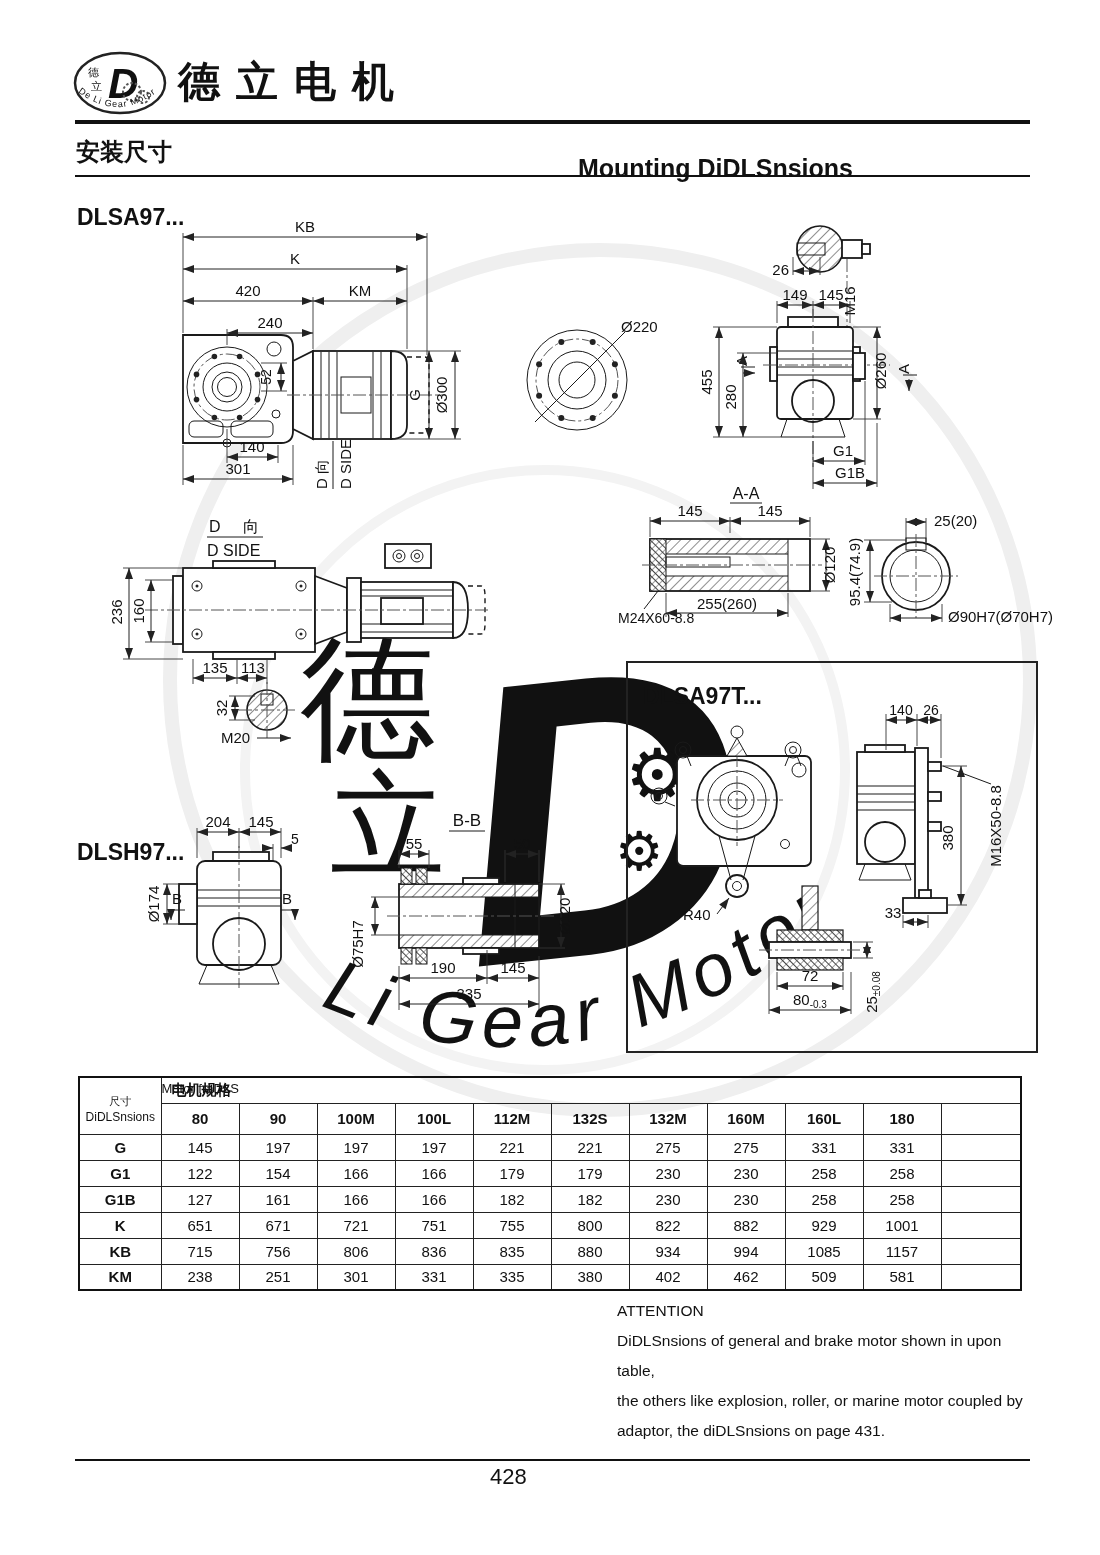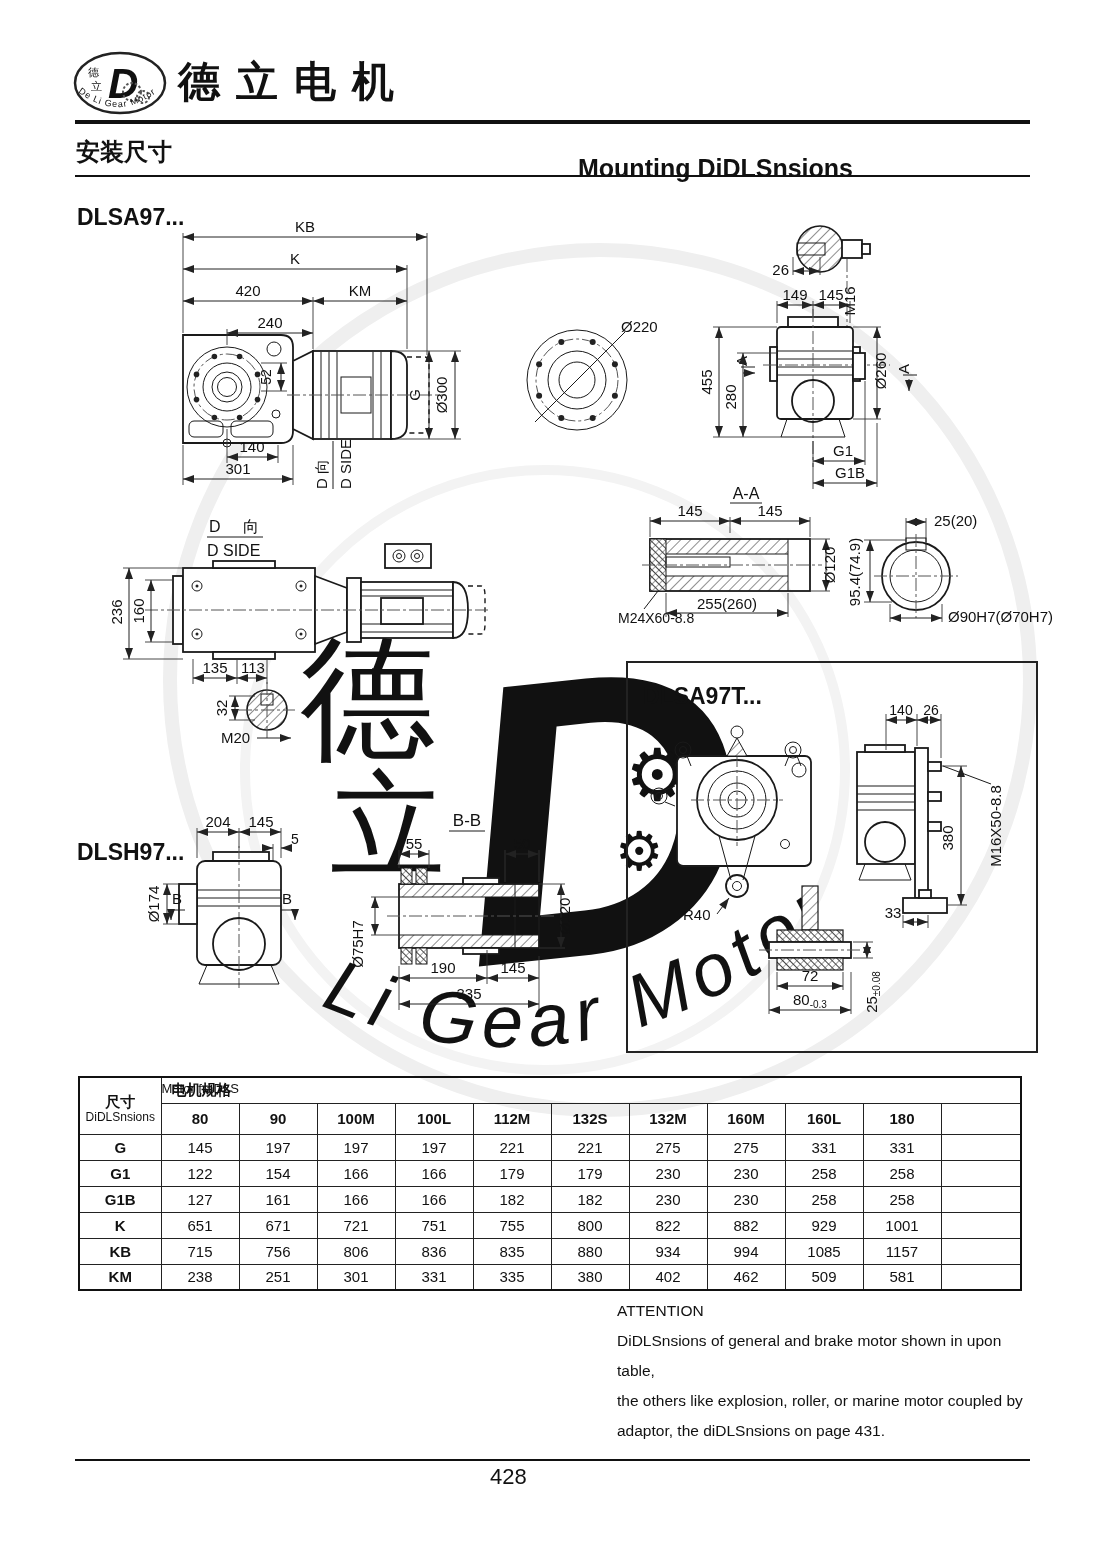--- a/index.html
+++ b/index.html
@@ -19,21 +19,21 @@
   .xl{fill:none;stroke:#333;stroke-width:0.9;}
   .dsh{fill:none;stroke:#1a1a1a;stroke-width:1.4;stroke-dasharray:5 4;}
   .hline{position:absolute;background:#111;}
   .brand{position:absolute;left:178px;top:54px;font-family:"DejaVu Serif",serif;
          font-size:42px;font-weight:bold;letter-spacing:16px;}
   .seccn{position:absolute;left:76px;top:136px;font-size:24px;font-weight:bold;}
   .secen{position:absolute;left:578px;top:139px;font-size:25px;font-weight:bold;margin-top:15px;}
   #dimtable{border-collapse:collapse;table-layout:fixed;width:942px;font-size:15px;
             border:2px solid #111;}
   #dimtable td{border:1px solid #222;text-align:center;padding:0;}
-  #dimtable .c0 .t1{font-size:15px;font-weight:bold;line-height:17px;padding-top:6px;text-align:center;}
+  #dimtable .c0 .t1{font-size:11px;font-weight:normal;line-height:17px;padding-top:6px;text-align:center;}
   #dimtable .c0 .t2{font-size:12px;line-height:14px;}
   #dimtable .spec{position:relative;text-align:left;}
   #dimtable .specl{font-weight:bold;padding-left:10px;font-size:15px;}
   #dimtable .specc{position:absolute;left:0;right:16px;font-size:13px;}
   #dimtable tr.hdr td{font-weight:bold;}
   #dimtable td.rl{font-weight:bold;}
   .notes{position:absolute;font-size:16px;line-height:29px;}
   .notes .nt{font-weight:normal;margin-bottom:4px;}
   .notes-en{position:absolute;font-size:15.5px;line-height:30px;}
   .notes-en .nt{font-weight:normal;}

